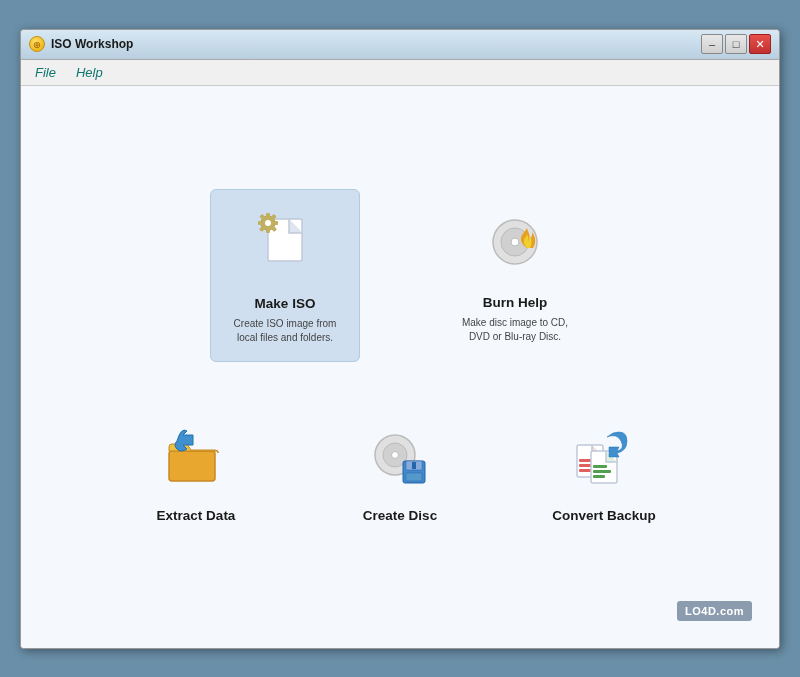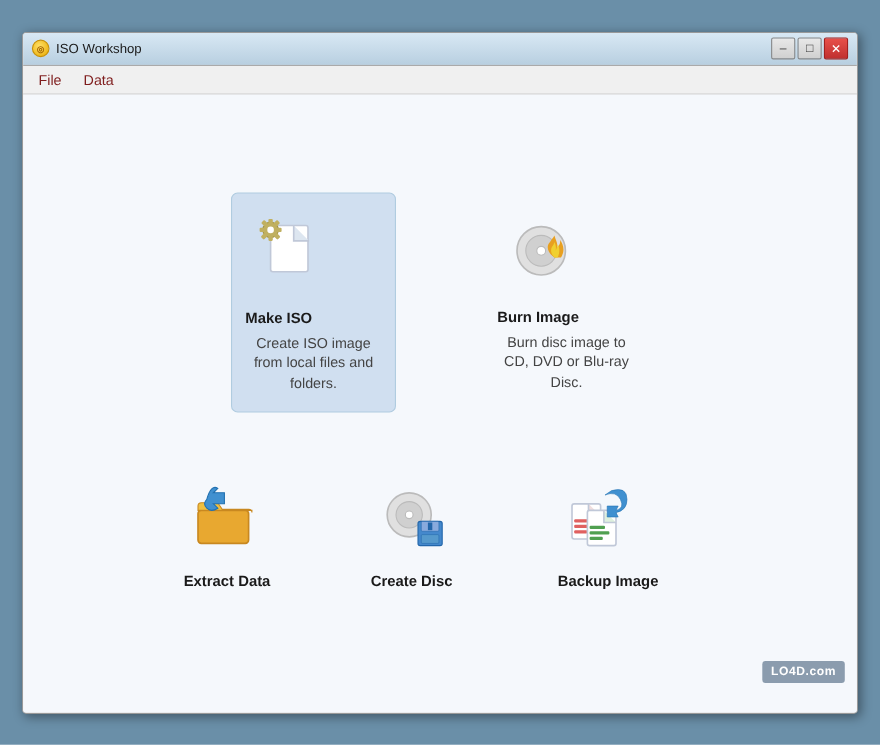--- a/index.html
+++ b/index.html
@@ -49,21 +49,21 @@
       justify-content: center;
       font-size: 8px;
       color: #a06000;
       font-weight: bold;
     }
 
     .title-text {
       font-size: 12px;
       color: #1a1a1a;
       flex: 1;
-      font-weight: 400;
+      font-weight: 700;
     }
 
     .title-buttons {
       display: flex;
       gap: 2px;
     }
 
     .title-btn {
       width: 22px;
       height: 20px;
@@ -90,23 +90,24 @@
       display: flex;
       align-items: center;
       padding: 0 4px;
       border-bottom: 1px solid #ccc;
       flex-shrink: 0;
     }
 
     .menu-item {
       padding: 3px 10px;
       font-size: 13px;
-      color: #7f1d1d;
+      color: #0f766e;
       cursor: pointer;
       border-radius: 2px;
+      font-style: italic;
     }
 
     .main-content {
       flex: 1;
       background: #f5f8fc;
       display: flex;
       align-items: center;
       justify-content: center;
       padding: 20px;
     }
@@ -116,29 +117,29 @@
       justify-content: center;
       gap: 80px;
       margin-bottom: 10px;
       width: 100%;
       grid-column: 1 / -1;
     }
 
     .bottom-row {
       display: flex;
       justify-content: center;
-      gap: 20px;
+      gap: 54px;
       width: 100%;
       grid-column: 1 / -1;
     }
 
     .feature-card {
       display: flex;
       flex-direction: column;
-      align-items: flex-start;
+      align-items: center;
       text-align: center;
       width: 150px;
       padding: 16px 12px;
       cursor: pointer;
       border-radius: 6px;
       transition: background 0.15s;
     }
 
     .feature-card.selected {
       background: #d0dff0;
@@ -155,34 +156,34 @@
     }
 
     .feature-title {
       font-size: 13.5px;
       font-weight: 700;
       color: #1a1a1a;
       margin-bottom: 6px;
     }
 
     .feature-desc {
-      font-size: 13px;
+      font-size: 10px;
       color: #444;
       line-height: 1.4;
     }
 
     
     svg {
       overflow: visible;
     }
 
     .watermark {
       position: absolute;
       bottom: 28px;
-      right: 12px;
+      right: 28px;
       background: rgba(120, 140, 160, 0.85);
       color: white;
       padding: 4px 8px;
       font-size: 11px;
       border-radius: 3px;
       font-weight: 600;
       letter-spacing: 0.5px;
     }
 
     .window-wrapper {
@@ -200,21 +201,21 @@
       <span class="title-text">ISO Workshop</span>
       <div class="title-buttons">
         <div class="title-btn">–</div>
         <div class="title-btn">□</div>
         <div class="title-btn close">✕</div>
       </div>
     </div>
 
     <div class="menu-bar">
       <div class="menu-item">File</div>
-      <div class="menu-item">Data</div>
+      <div class="menu-item">Help</div>
     </div>
 
     <div class="main-content">
       <div style="display:flex; flex-direction:column; gap:30px; align-items:center;">
 
         <div class="top-row">
 
           <div class="feature-card selected">
             <div class="icon-container">
               <svg width="70" height="70" viewBox="0 0 70 70">
@@ -250,22 +251,22 @@
                 <circle cx="35" cy="32" r="4" fill="white" stroke="#bbb" stroke-width="1"></circle>
 
                 <g transform="translate(47, 20)">
 
                   <path d="M0,18 C-6,14 -8,8 -4,4 C-3,2 -1,0 0,-2 C1,2 4,6 2,10 C4,8 6,5 5,2 C8,6 10,12 6,18 Z" fill="#e8a020" stroke="none"></path>
 
                   <path d="M0,18 C-3,15 -4,11 -2,8 C-1,7 0,5 0,4 C1,6 2,9 1,12 C2,10 3,8 3,6 C5,9 5,14 3,18 Z" fill="#f0d030" stroke="none"></path>
                 </g>
               </svg>
             </div>
-            <div class="feature-title">Burn Image</div>
-            <div class="feature-desc">Burn disc image to CD, DVD or Blu-ray Disc.</div>
+            <div class="feature-title">Burn Help</div>
+            <div class="feature-desc">Make disc image to CD, DVD or Blu-ray Disc.</div>
           </div>
 
         </div>
 
         <div class="bottom-row">
 
           <div class="feature-card">
             <div class="icon-container">
               <svg width="70" height="70" viewBox="0 0 70 70">
 
@@ -307,21 +308,21 @@
 
                 <rect x="22" y="28" width="26" height="32" rx="2" fill="white" stroke="#c0c8d8" stroke-width="1.5"></rect>
                 <polyline points="37,28 37,39 48,39" fill="#def0de" stroke="#c0c8d8" stroke-width="1.5"></polyline>
                 <rect x="24" y="42" width="14" height="3" rx="1" fill="#50a050"></rect>
                 <rect x="24" y="47" width="18" height="3" rx="1" fill="#50a050"></rect>
                 <rect x="24" y="52" width="12" height="3" rx="1" fill="#50a050"></rect>
 
                 <path d="M38,14 Q48,10 52,18 Q56,26 48,28 L50,24 L40,24 L40,34 L50,34 L48,30 Q58,28 58,18 Q58,6 44,10 Z" fill="#4090d0" stroke="#2070b0" stroke-width="0.5"></path>
               </svg>
             </div>
-            <div class="feature-title">Backup Image</div>
+            <div class="feature-title">Convert Backup</div>
           </div>
 
         </div>
       </div>
     </div>
   </div>
 
   <div class="watermark">LO4D.com</div>
 </div>
 

